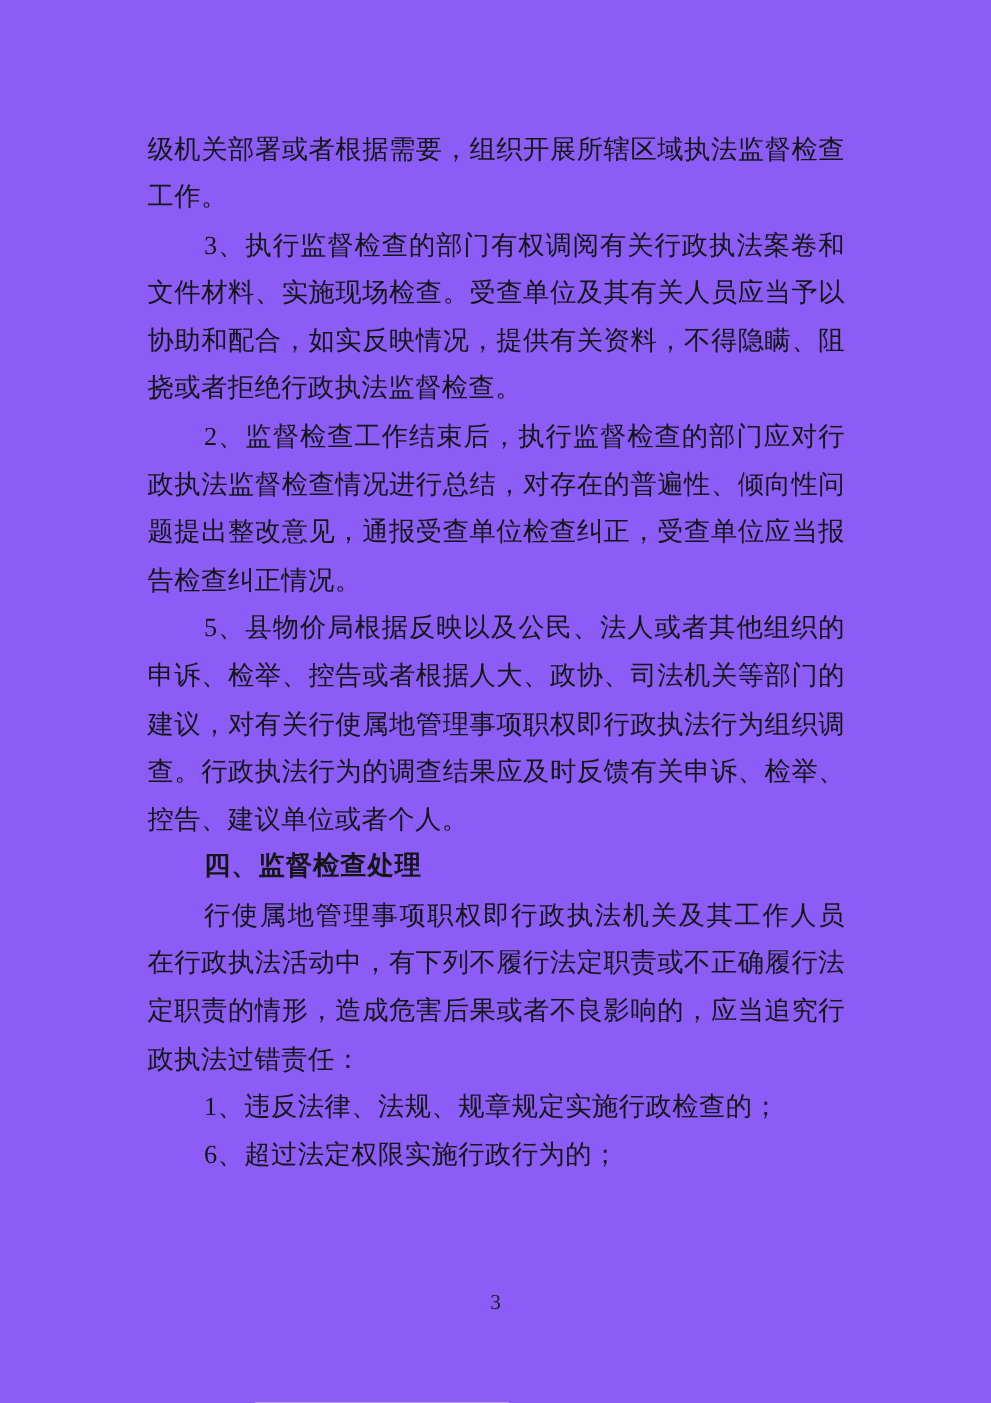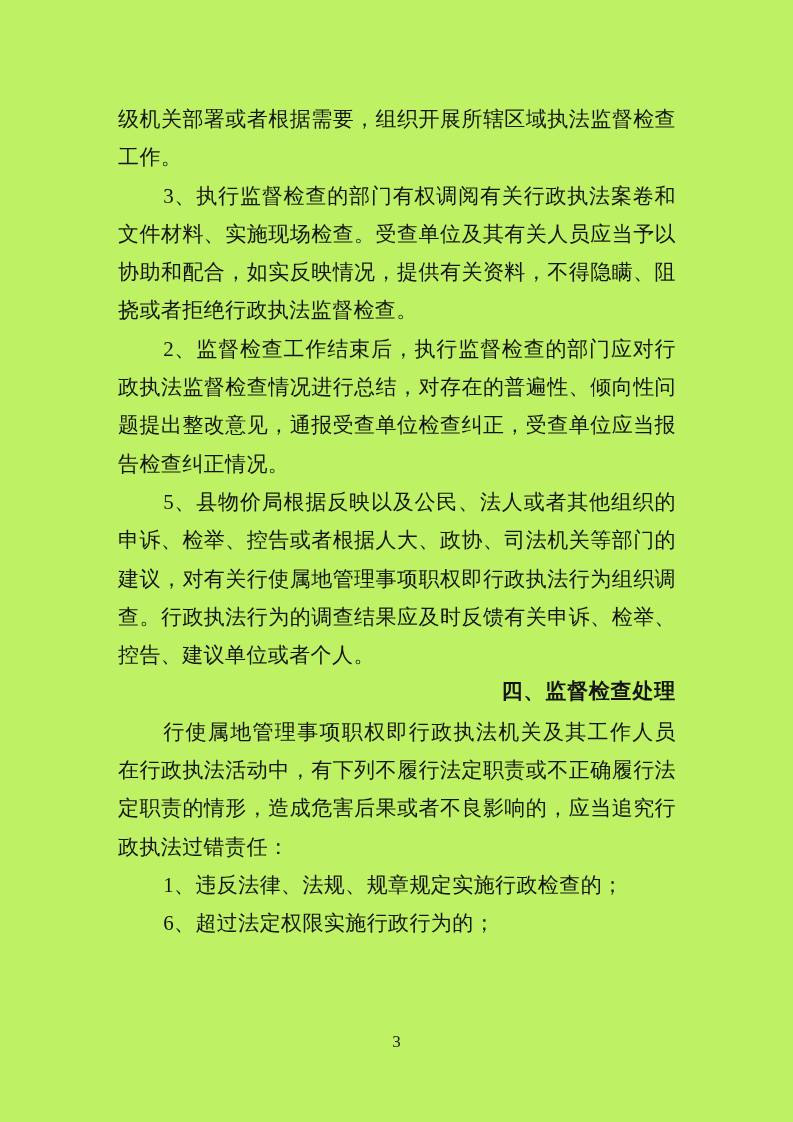--- a/index.html
+++ b/index.html
@@ -14,44 +14,44 @@
     overflow: hidden;
     font-family: "Liberation Serif", "DejaVu Serif", serif;
     color: #151515;
   }
   .page {
     position: absolute;
     left: 0;
     top: 0;
     width: 793px;
     height: 1122px;
-    background: #bef264;
+    background: #8b5cf6;
   }
   .doc-body {
     position: absolute;
     left: 118px;
     top: 100px;
     width: 558px;
   }
   .para {
     margin: 0;
     font-size: 21px;
     line-height: 38.3px;
     letter-spacing: 0.4px;
     text-align: justify;
     text-justify: inter-ideograph;
     word-break: break-all;
   }
   .para.indent {
     text-indent: 2.15em;
   }
   .para.heading {
-    font-family: Liberation Mono, monospace;
+    font-family: Liberation Sans, sans-serif;
     font-weight: bold;
-    text-align: right;
+    text-align: left;
     letter-spacing: 0.8px;
   }
   .footer {
     position: absolute;
     left: 0;
     top: 1032px;
     width: 793px;
     text-align: center;
   }
   .page-number {

